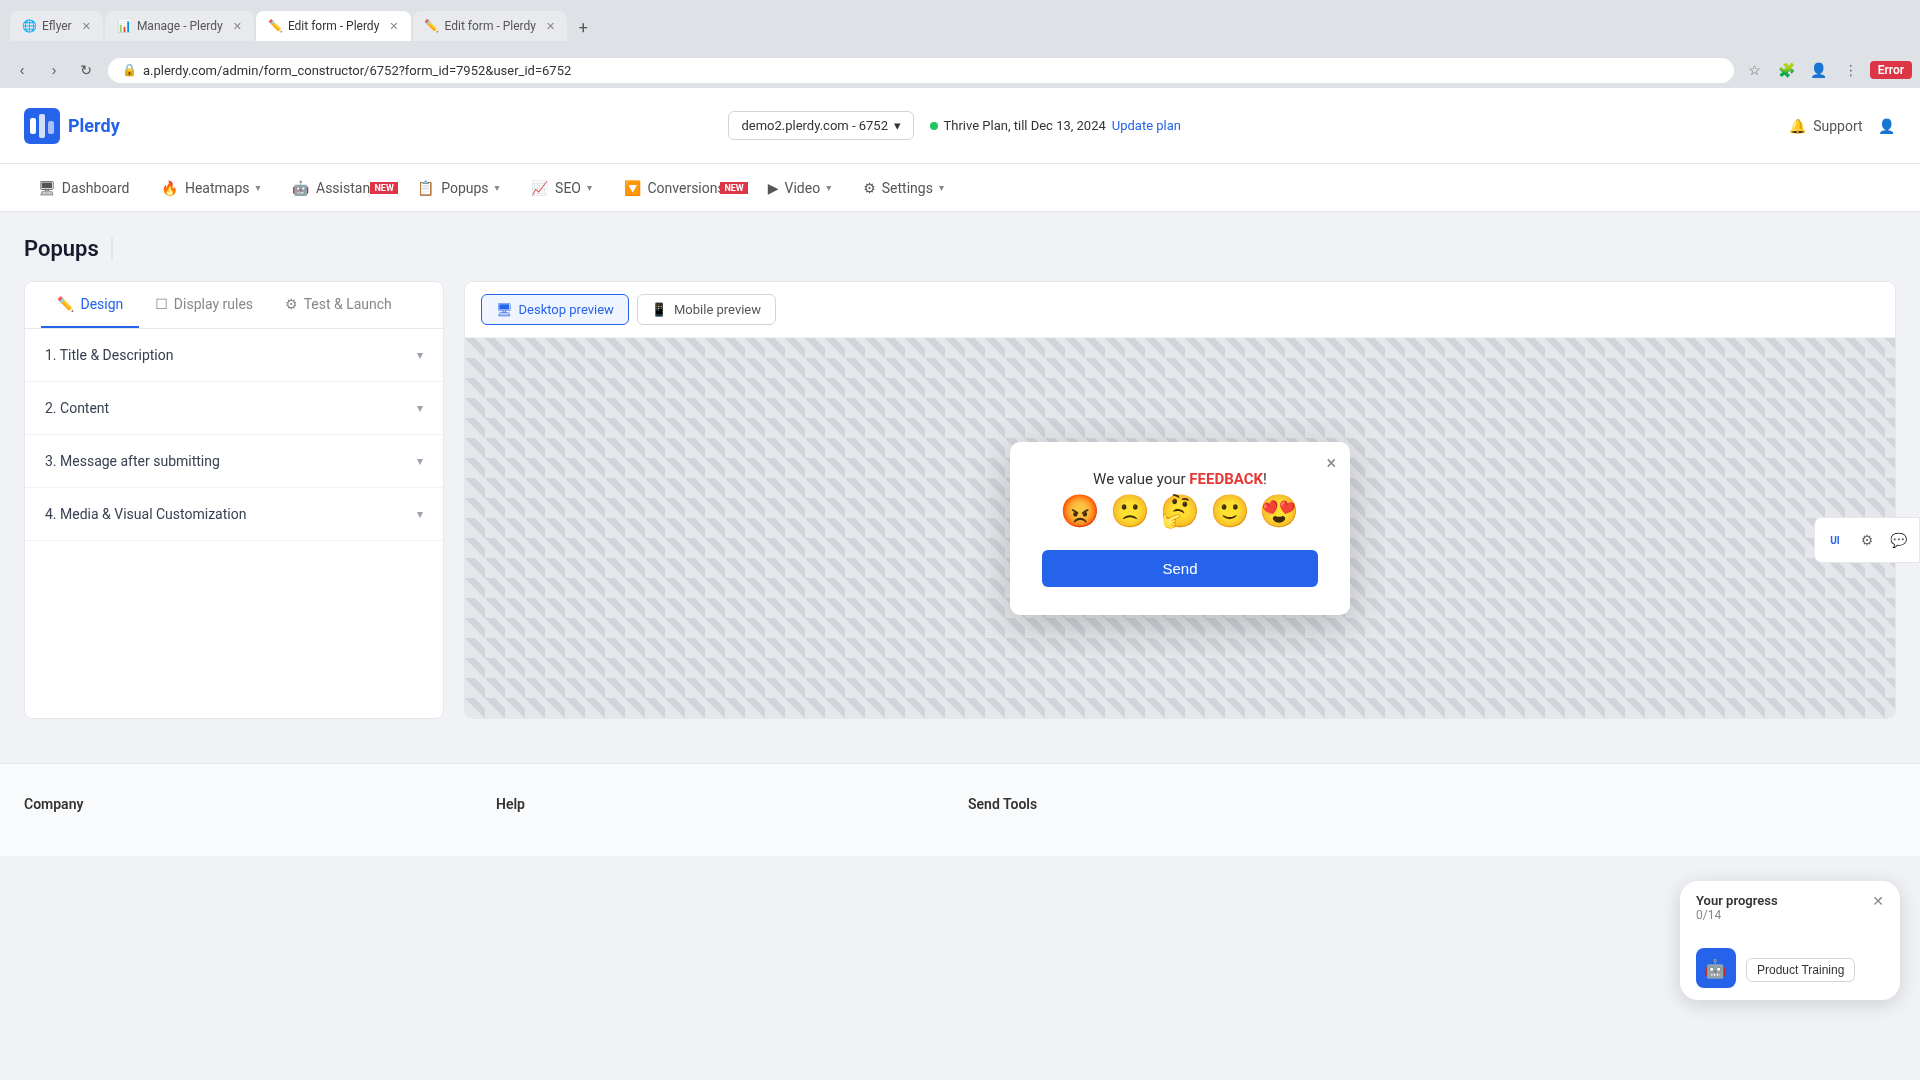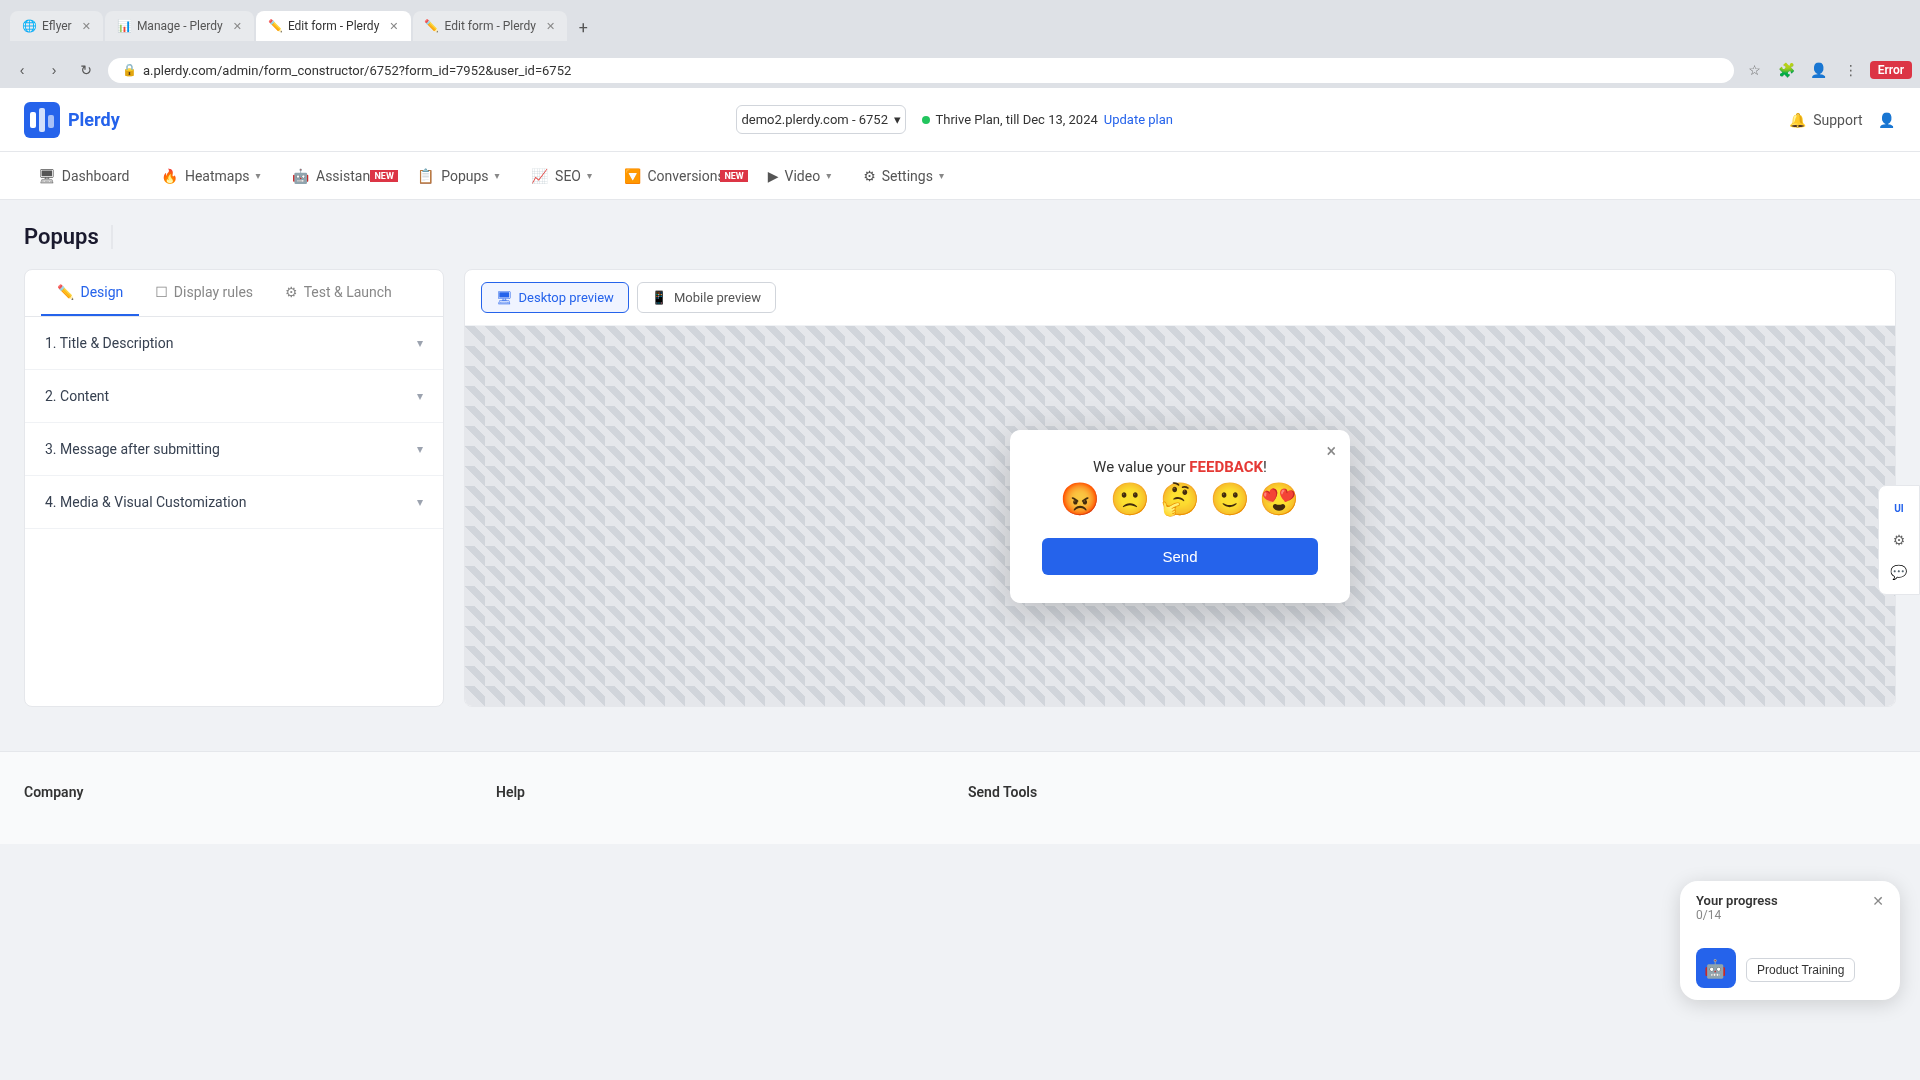--- a/index.html
+++ b/index.html
@@ -18,25 +18,25 @@
     .nav-buttons { display: flex; gap: 4px; }
     .nav-btn { width: 28px; height: 28px; border-radius: 50%; display: flex; align-items: center; justify-content: center; cursor: pointer; color: #555; font-size: 14px; background: none; border: none; }
     .url-bar { flex: 1; background: #fff; border-radius: 20px; padding: 5px 14px; font-size: 13px; color: #333; display: flex; align-items: center; gap: 6px; }
     .url-icon { color: #888; font-size: 12px; }
     .url-text { color: #333; font-size: 13px; }
     .browser-actions { display: flex; gap: 6px; align-items: center; }
     .browser-action-btn { width: 26px; height: 26px; display: flex; align-items: center; justify-content: center; color: #666; font-size: 14px; cursor: pointer; }
     .error-badge { background: #dc3545; color: white; padding: 2px 8px; border-radius: 4px; font-size: 12px; font-weight: 600; }
 
     
-    .app-header { background: #fff; border-bottom: 1px solid #e5e7eb; padding: 0 24px; display: flex; align-items: center; justify-content: space-between; height: 64px; }
+    .app-header { background: #fff; border-bottom: 1px solid #e5e7eb; padding: 0 24px; display: flex; align-items: center; justify-content: space-between; height: 76px; }
     .logo { display: flex; align-items: center; gap: 8px; font-weight: 700; font-size: 18px; color: #2563eb; }
     .logo-icon { width: 36px; height: 36px; }
     .header-center { display: flex; align-items: center; gap: 16px; }
-    .domain-selector { display: flex; align-items: center; gap: 6px; padding: 6px 4px; border: 1px solid #d1d5db; border-radius: 6px; cursor: pointer; font-size: 13px; }
+    .domain-selector { display: flex; align-items: center; gap: 6px; padding: 6px 12px; border: 1px solid #d1d5db; border-radius: 6px; cursor: pointer; font-size: 13px; }
     .plan-info { display: flex; align-items: center; gap: 6px; font-size: 13px; }
     .plan-dot { width: 8px; height: 8px; border-radius: 50%; background: #22c55e; }
     .update-plan-link { color: #2563eb; text-decoration: none; font-size: 13px; }
     .header-right { display: flex; align-items: center; gap: 16px; }
     .support-btn { display: flex; align-items: center; gap: 6px; font-size: 14px; color: #555; cursor: pointer; }
 
     
     .main-nav { background: #fff; border-bottom: 1px solid #e5e7eb; padding: 0 24px; display: flex; align-items: center; gap: 4px; height: 48px; }
     .nav-item { display: flex; align-items: center; gap: 6px; padding: 12px 14px; cursor: pointer; font-size: 14px; color: #555; white-space: nowrap; position: relative; }
     .nav-badge { background: #dc3545; color: white; font-size: 9px; font-weight: 700; padding: 1px 4px; border-radius: 0; position: absolute; top: 14px; right: 2px; }
@@ -71,21 +71,21 @@
     .popup-modal { background: #fff; border-radius: 10px; padding: 28px 32px; width: 340px; position: relative; box-shadow: 0 10px 40px rgba(0,0,0,0.2); }
     .popup-close { position: absolute; top: 10px; right: 14px; cursor: pointer; color: #888; font-size: 18px; }
     .popup-text-main { text-align: center; font-size: 15px; color: #333; margin-bottom: 4px; }
     .popup-feedback { color: #e53935; font-weight: 700; }
     .popup-sub { text-align: center; font-size: 14px; color: #555; line-height: 1.5; margin-bottom: 20px; }
     .emoji-row { display: flex; justify-content: center; gap: 10px; margin-bottom: 20px; }
     .emoji { font-size: 32px; cursor: pointer; }
     .send-btn { width: 100%; background: #2563eb; color: white; border: none; border-radius: 6px; padding: 10px; font-size: 15px; font-weight: 500; cursor: pointer; }
 
     
-    .right-sidebar { position: fixed; right: 0; top: 50%; transform: translateY(-50%); display: flex; flex-direction: column; gap: 4px; background: #fff; border: 1px solid #e5e7eb; border-radius: 8px 0 0 8px; padding: 8px 6px; }
+    .right-sidebar { position: fixed; right: 0; top: 50%; transform: translateY(-50%); display: flex; gap: 4px; background: #fff; border: 1px solid #e5e7eb; border-radius: 8px 0 0 8px; padding: 8px 6px; }
     .sidebar-icon { width: 28px; height: 28px; display: flex; align-items: center; justify-content: center; color: #666; cursor: pointer; border-radius: 4px; font-size: 14px; }
 
     
     .progress-widget { position: fixed; bottom: 80px; right: 20px; background: #fff; border-radius: 18px; padding: 12px 16px; box-shadow: 0 4px 20px rgba(0,0,0,0.15); width: 220px; }
     .progress-header { display: flex; justify-content: space-between; align-items: flex-start; margin-bottom: 6px; }
     .progress-title { font-size: 13px; font-weight: 600; color: #333; }
     .progress-score { font-size: 12px; color: #888; margin-bottom: 20px; }
     .progress-content { display: flex; align-items: center; gap: 10px; }
     .progress-mascot { width: 40px; height: 40px; background: #2563eb; border-radius: 8px; display: flex; align-items: center; justify-content: center; color: white; font-size: 18px; flex-shrink: 0; }
     .progress-training-btn { display: inline-block; background: #fff; border: 1px solid #d1d5db; border-radius: 6px; padding: 4px 10px; font-size: 12px; color: #333; cursor: pointer; margin-top: 4px; }

